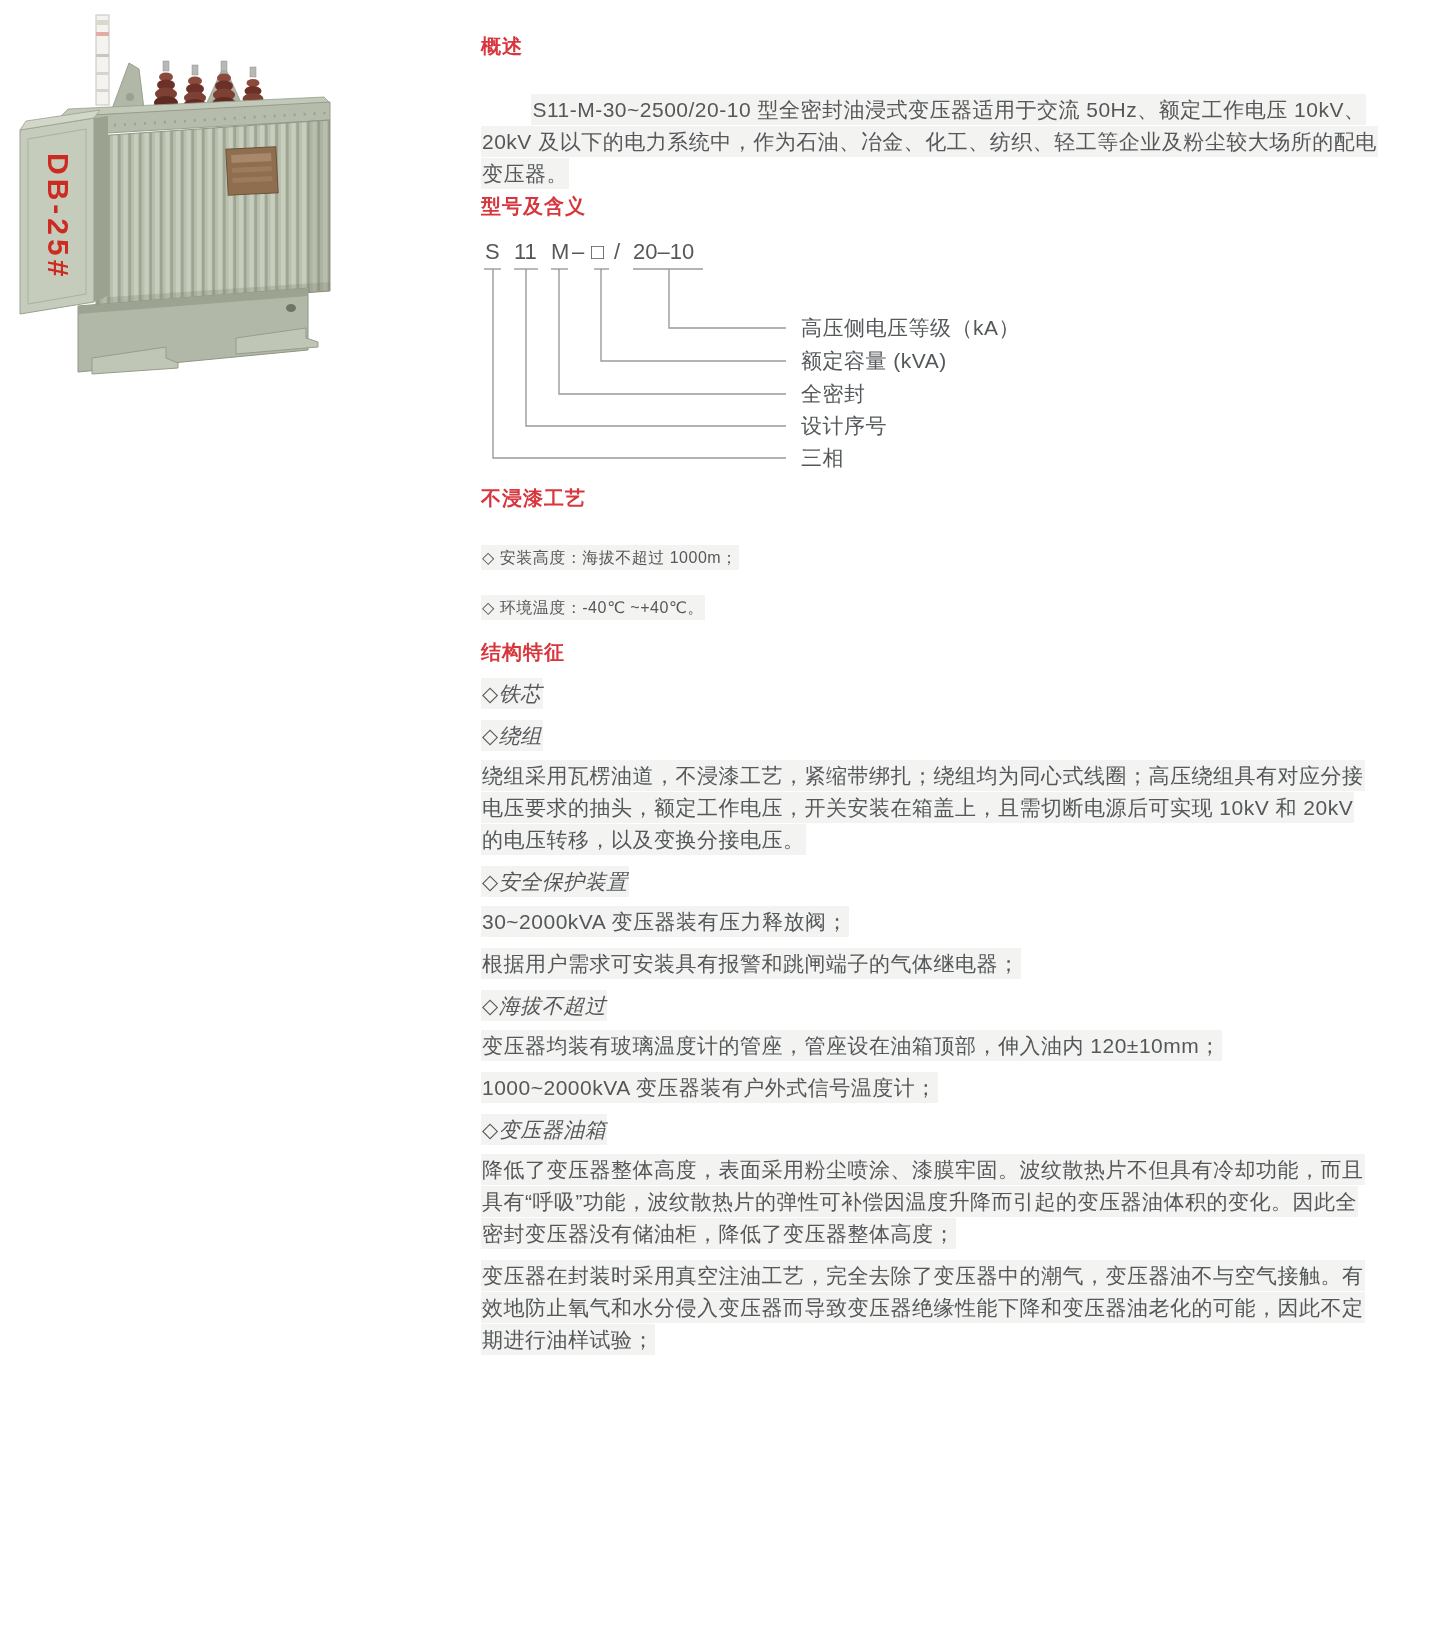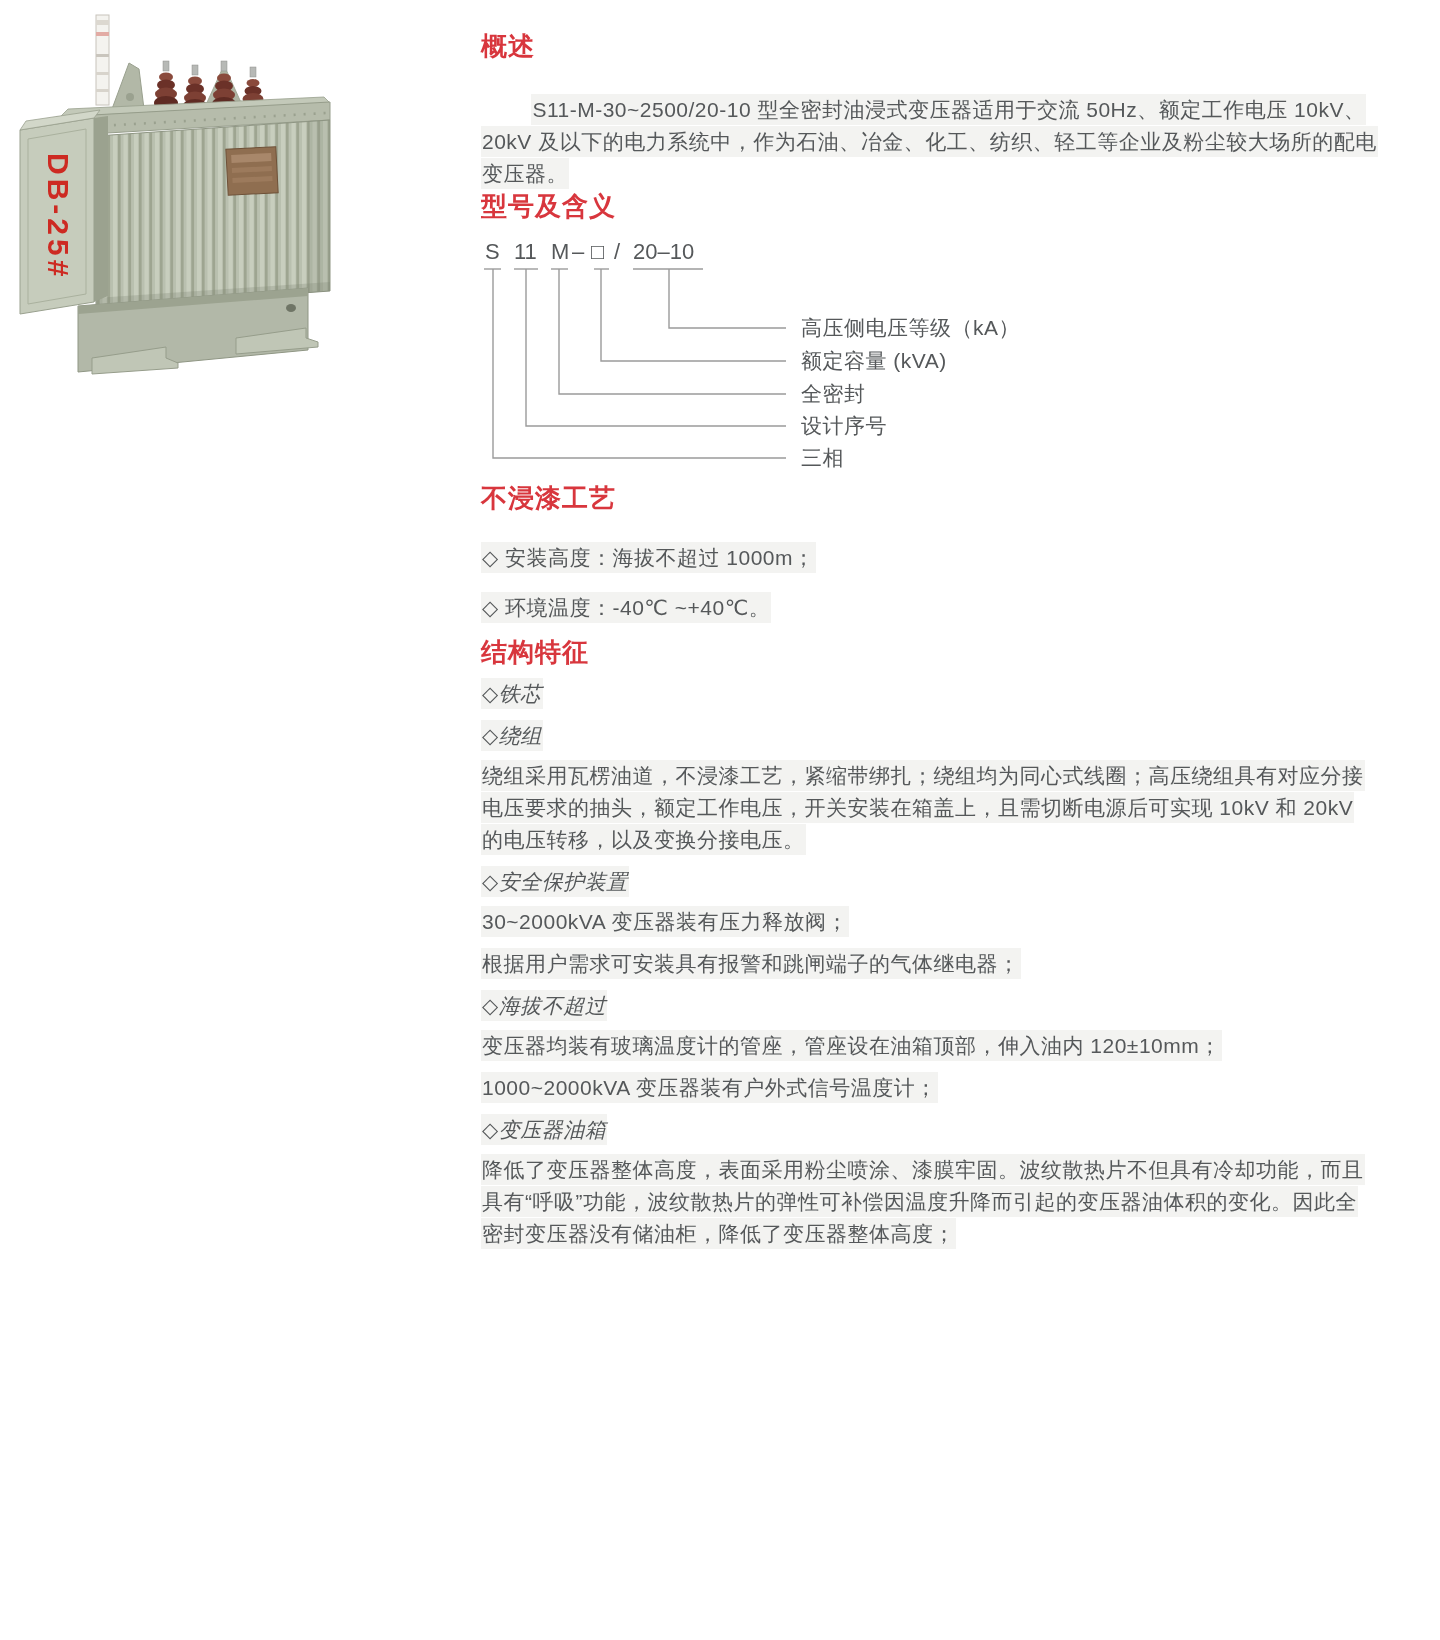--- a/index.html
+++ b/index.html
@@ -4,32 +4,32 @@
 <style>
   html,body{margin:0;padding:0;}
   body{
     width:1440px;height:1640px;position:relative;background:#ffffff;
     font-family:"Liberation Sans","DejaVu Sans",sans-serif;
     color:#55585a;overflow:hidden;
   }
   .photo-wrap{position:absolute;left:8px;top:5px;width:332px;height:378px;}
   .content{position:absolute;left:481px;top:30px;width:896px;}
   h2.hd{
-    font-size:26px;line-height:32px;font-weight:bold;margin:0;
+    font-size:20px;line-height:32px;font-weight:bold;margin:0;
     color:#d8363d;letter-spacing:1px;
   }
   .hd-overview{margin-top:22px;}
   .hd-model{margin-top:66px;}
   .hd-conditions{margin-top:58px;}
   .hd-structure{margin-top:56px;}
   .para{font-size:21px;line-height:32px;margin:0 0 10px;color:#55585a;letter-spacing:.5px;}
   .para.indent{text-indent:2.4em;}
   .overview-para{margin-top:32px;margin-bottom:0;}
   .band{background:#f3f3f1;box-decoration-break:clone;-webkit-box-decoration-break:clone;padding:4px 1px;}
-  .cond-item{font-size:21px;line-height:32px;margin:18px 0 12px;letter-spacing:.5px;}
+  .cond-item{font-size:16px;line-height:32px;margin:18px 0 12px;letter-spacing:.5px;}
   .cond-list{margin-top:28px;}
   .sub{font-size:21px;line-height:32px;font-weight:normal;margin:10px 0 8px;letter-spacing:.5px;font-style:italic;}
   .blocks{margin-top:8px;}
   .model-diagram{display:block;margin-top:10px;}
   svg text{font-family:"Liberation Sans","DejaVu Sans",sans-serif;}
   .diag-code{font-size:22px;fill:#55585a;}
   .diag-label{font-size:21px;fill:#55585a;letter-spacing:.5px;}
   .diag-line{stroke:#9b9b9b;stroke-width:1.4;fill:none;}
 </style>
 </head>
@@ -165,15 +165,16 @@
     <p class="sub"><span class="band">◇绕组</span></p>
     <p class="para"><span class="band">绕组采用瓦楞油道，不浸漆工艺，紧缩带绑扎；绕组均为同心式线圈；高压绕组具有对应分接电压要求的抽头，额定工作电压，开关安装在箱盖上，且需切断电源后可实现 10kV 和 20kV 的电压转移，以及变换分接电压。</span></p>
     <p class="sub"><span class="band">◇安全保护装置</span></p>
     <p class="para"><span class="band">30~2000kVA 变压器装有压力释放阀；</span></p>
     <p class="para"><span class="band">根据用户需求可安装具有报警和跳闸端子的气体继电器；</span></p>
     <p class="sub"><span class="band">◇海拔不超过</span></p>
     <p class="para"><span class="band">变压器均装有玻璃温度计的管座，管座设在油箱顶部，伸入油内 120±10mm；</span></p>
     <p class="para"><span class="band">1000~2000kVA 变压器装有户外式信号温度计；</span></p>
     <p class="sub"><span class="band">◇变压器油箱</span></p>
     <p class="para"><span class="band">降低了变压器整体高度，表面采用粉尘喷涂、漆膜牢固。波纹散热片不但具有冷却功能，而且具有“呼吸”功能，波纹散热片的弹性可补偿因温度升降而引起的变压器油体积的变化。因此全密封变压器没有储油柜，降低了变压器整体高度；</span></p>
+    <p class="para"><span class="band">变压器在封装时采用真空注油工艺，完全去除了变压器中的潮气，变压器油不与空气接触。有效地防止氧气和水分侵入变压器而导致变压器绝缘性能下降和变压器油老化的可能，因此不定期进行油样试验；</span></p>
   </div>
 
 </div>
 
 </body></html>

